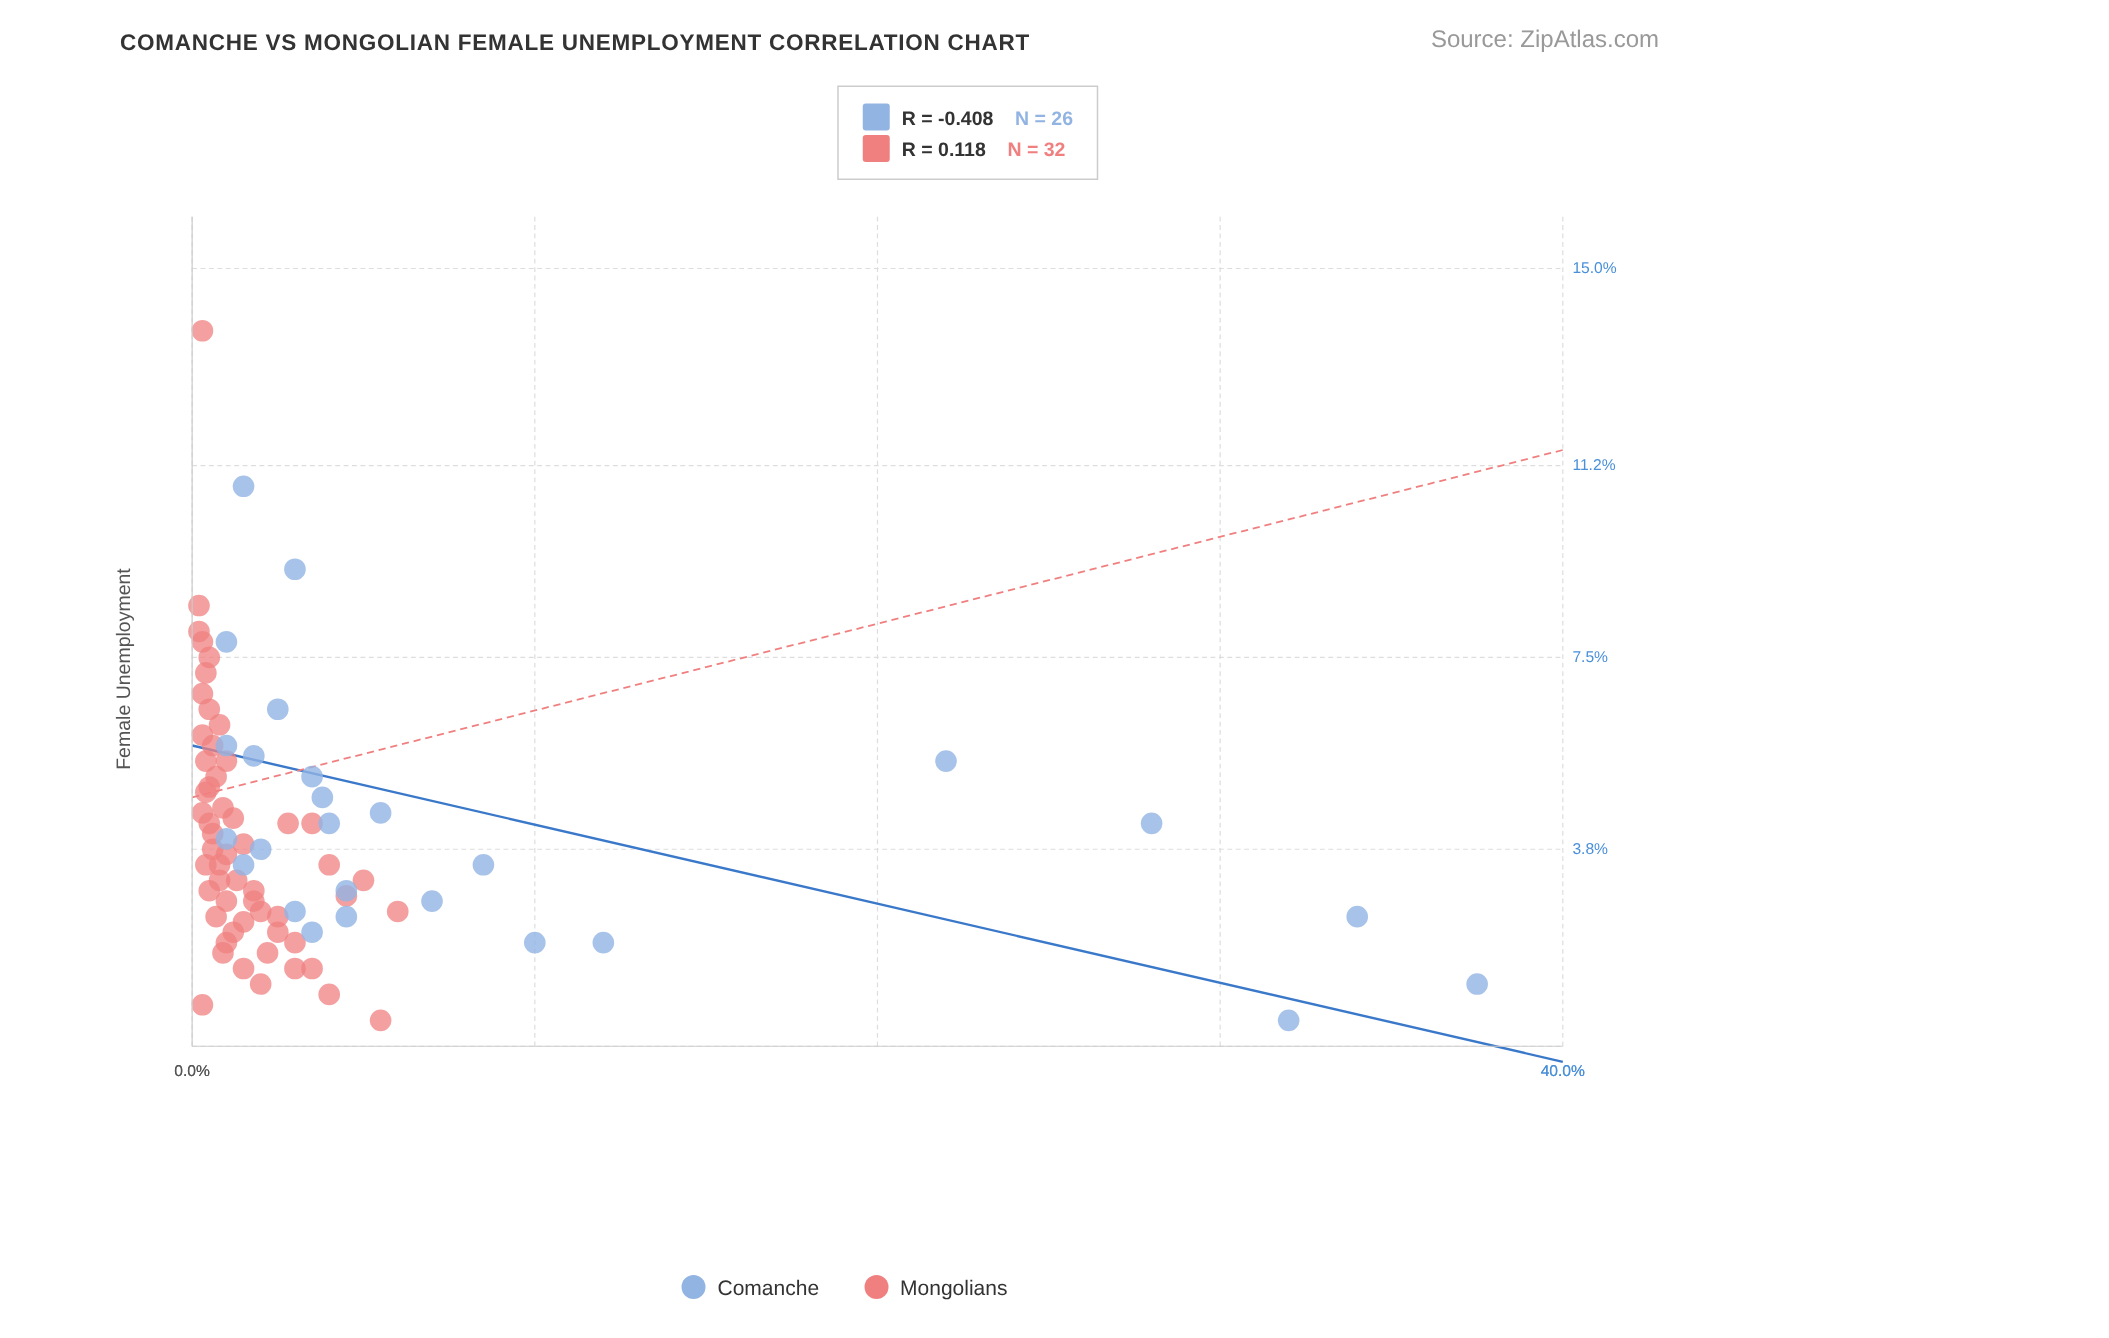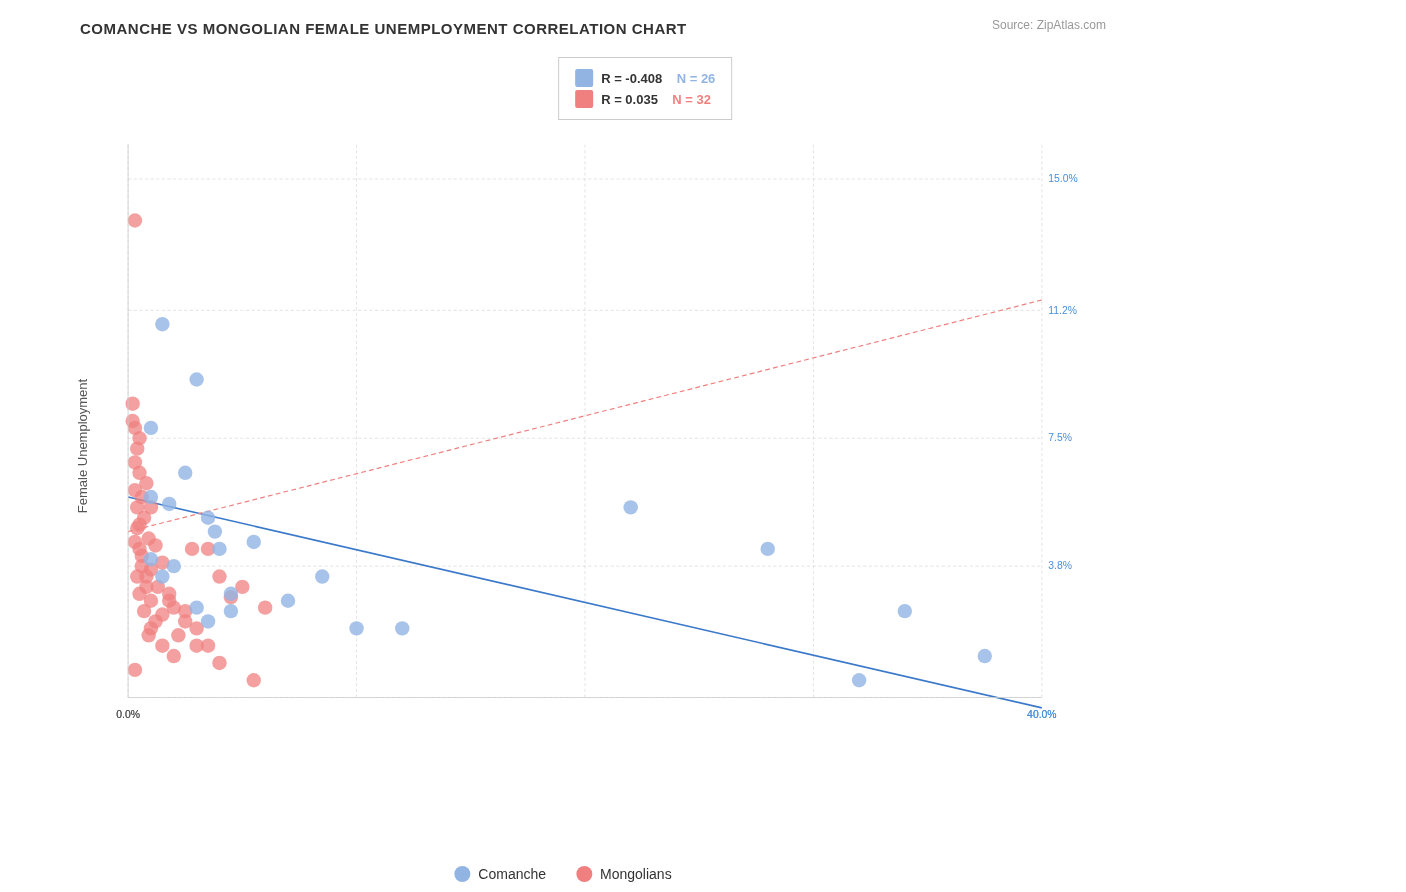--- a/index.html
+++ b/index.html
@@ -21,21 +21,21 @@
       font-weight: bold;
       color: #333;
       letter-spacing: 0.5px;
       margin-bottom: 10px;
       text-transform: uppercase;
     }
     .source-text {
       position: absolute;
       top: 18px;
       right: 20px;
-      font-size: 12px;
+      font-size: 16px;
       color: #999;
     }
     .chart-area {
       position: relative;
       width: 100%;
       height: calc(100% - 40px);
     }
     svg.main-chart {
       width: 100%;
       height: 100%;
@@ -72,21 +72,21 @@
       position: absolute;
       left: 15px;
       top: 50%;
       transform: translateY(-50%) rotate(-90deg);
       font-size: 13px;
       color: #555;
       white-space: nowrap;
     }
     .bottom-legend {
       position: absolute;
-      bottom: 10px;
+      bottom: 26px;
       left: 50%;
       transform: translateX(-50%);
       display: flex;
       gap: 30px;
       align-items: flex-start;
     }
     .bottom-legend-item {
       display: flex;
       align-items: center;
       gap: 8px;
@@ -134,21 +134,21 @@
         <div class="legend-box" style="background:#92b4e3;"></div>
         <span class="legend-text">
           <span class="legend-bold">R = -0.408</span>
           &nbsp;&nbsp;
           <span class="legend-bold" style="color:#92b4e3;">N = 26</span>
         </span>
       </div>
       <div class="legend-row">
         <div class="legend-box" style="background:#f08080;"></div>
         <span class="legend-text">
-          <span class="legend-bold">R =  0.035</span>
+          <span class="legend-bold">R =  0.118</span>
           &nbsp;&nbsp;
           <span class="legend-bold" style="color:#f08080;">N = 32</span>
         </span>
       </div>
     </div>
 
 
     <svg class="main-chart" id="main-svg" viewBox="0 0 1280 760">
         <line x1="60" x2="1200" y1="710" y2="710" stroke="#ddd" stroke-dasharray="4,3" stroke-width="1"></line>
         <line x1="60" x2="1200" y1="546.125" y2="546.125" stroke="#ddd" stroke-dasharray="4,3" stroke-width="1"></line>

